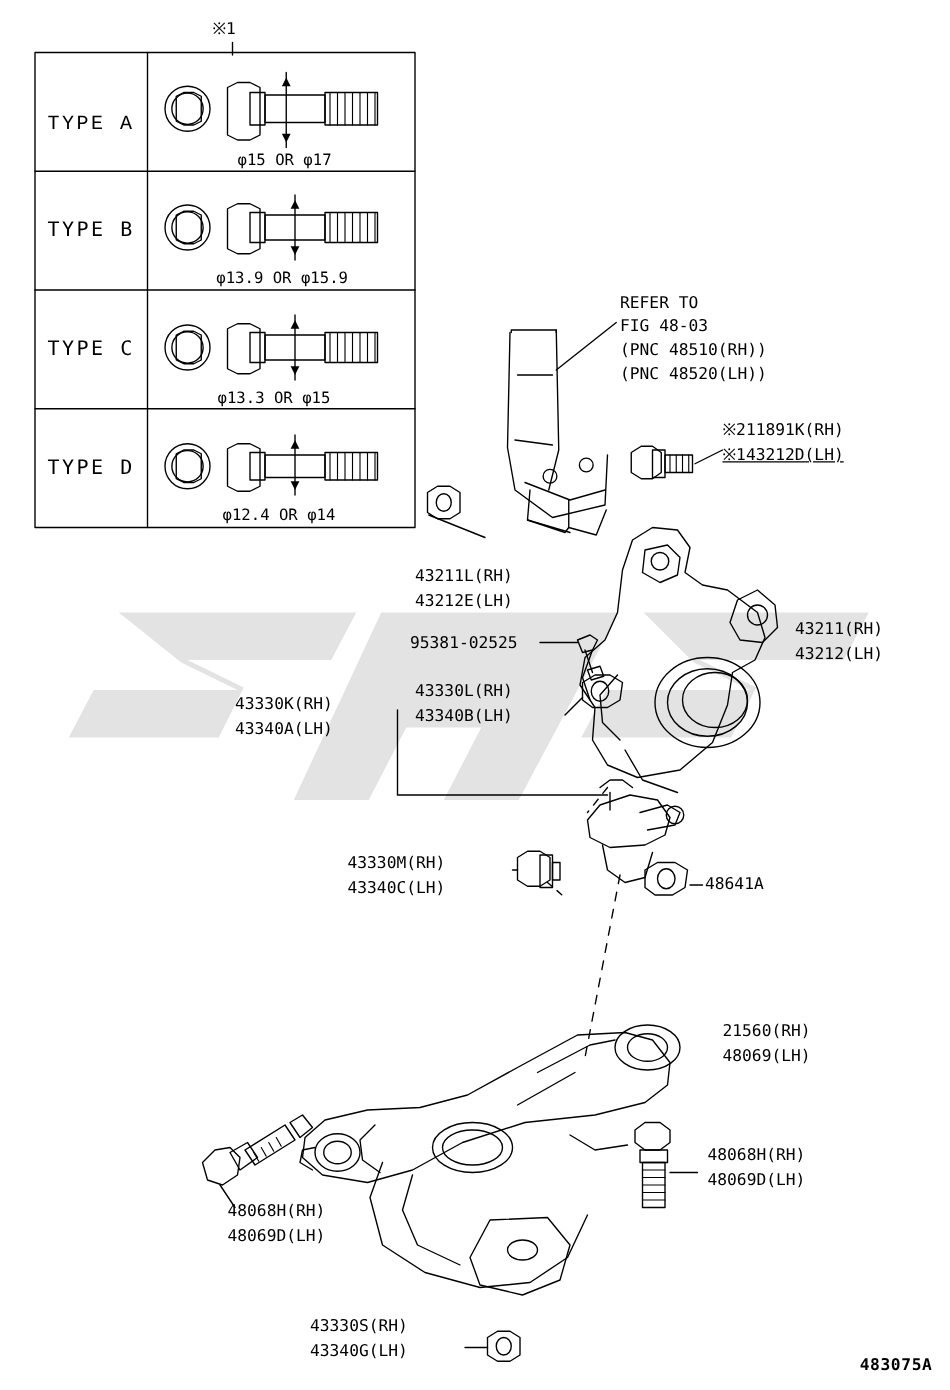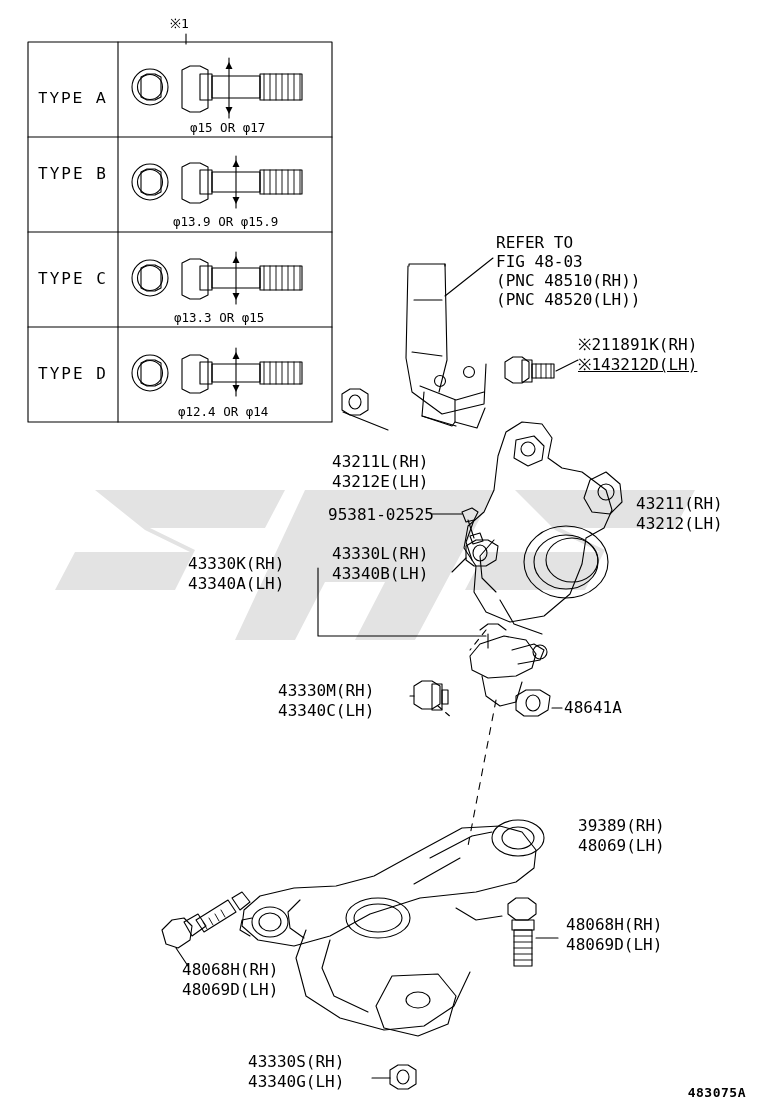--- a/index.html
+++ b/index.html
@@ -24,21 +24,21 @@
   svg.layer {
     position: absolute;
     left: 0; top: 0;
     width: 760px;
     height: 1112px;
     pointer-events: none;
   }
   .lbl {
     position: absolute;
     font-family: "DejaVu Sans Mono", monospace;
-    font-size: 16px;
+    font-size: 13px;
     line-height: 19px;
     letter-spacing: 0px;
     white-space: pre;
     color: #000;
   }
   .lbl.small { font-size: 13px; line-height: 16px; }
   .typecell {
     position: absolute;
     font-family: "DejaVu Sans Mono", monospace;
     font-size: 16px;
@@ -296,21 +296,21 @@
       <path d="M390 1070 l8 -5 l10 0 l8 5 l0 14 l-8 5 l-10 0 l-8 -5 z"></path>
       <ellipse cx="403" cy="1077" rx="6" ry="7"></ellipse>
       <line x1="372" y1="1078" x2="390" y2="1078"></line>
 
     </g>
   </svg>
 
   <div class="lbl small" style="left:170px; top:16px;">※1</div>
 
   <div class="typecell" style="left:38px; top:90px;font-family:Liberation Mono, monospace;">TYPE A</div>
-  <div class="typecell" style="left:38px; top:164px;">TYPE B</div>
+  <div class="typecell" style="left:38px; top:174px;">TYPE B</div>
   <div class="typecell" style="left:38px; top:269px;">TYPE C</div>
   <div class="typecell" style="left:38px; top:364px;">TYPE D</div>
 
   <div class="dimtxt" style="left:190px; top:120px;">φ15 OR φ17</div>
   <div class="dimtxt" style="left:173px; top:214px;">φ13.9 OR φ15.9</div>
   <div class="dimtxt" style="left:174px; top:310px;">φ13.3 OR φ15</div>
   <div class="dimtxt" style="left:178px; top:404px;">φ12.4 OR φ14</div>
 
   <div class="lbl" style="left:496px; top:233px;">REFER TO</div>
   <div class="lbl" style="left:496px; top:252px;">FIG 48-03</div>
@@ -332,21 +332,21 @@
   <div class="lbl" style="left:188px; top:574px;">43340A(LH)</div>
 
   <div class="lbl" style="left:332px; top:544px;">43330L(RH)</div>
   <div class="lbl" style="left:332px; top:564px;">43340B(LH)</div>
 
   <div class="lbl" style="left:278px; top:681px;">43330M(RH)</div>
   <div class="lbl" style="left:278px; top:701px;">43340C(LH)</div>
 
   <div class="lbl" style="left:564px; top:698px;">48641A</div>
 
-  <div class="lbl" style="left:578px; top:816px;">39389(RH)</div>
+  <div class="lbl" style="left:578px; top:816px;">21560(RH)</div>
   <div class="lbl" style="left:578px; top:836px;">48069(LH)</div>
 
   <div class="lbl" style="left:566px; top:915px;">48068H(RH)</div>
   <div class="lbl" style="left:566px; top:935px;">48069D(LH)</div>
 
   <div class="lbl" style="left:182px; top:960px;">48068H(RH)</div>
   <div class="lbl" style="left:182px; top:980px;">48069D(LH)</div>
 
   <div class="lbl" style="left:248px; top:1052px;">43330S(RH)</div>
   <div class="lbl" style="left:248px; top:1072px;">43340G(LH)</div>

